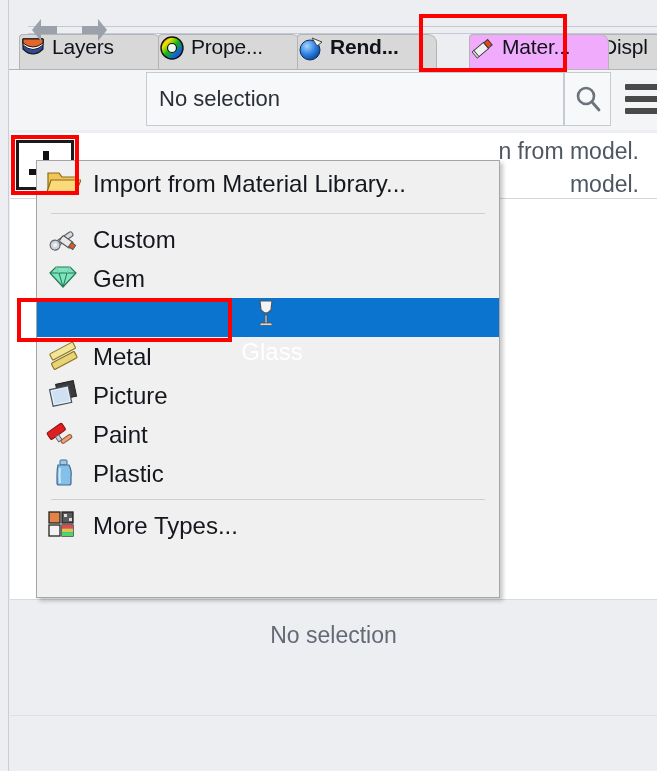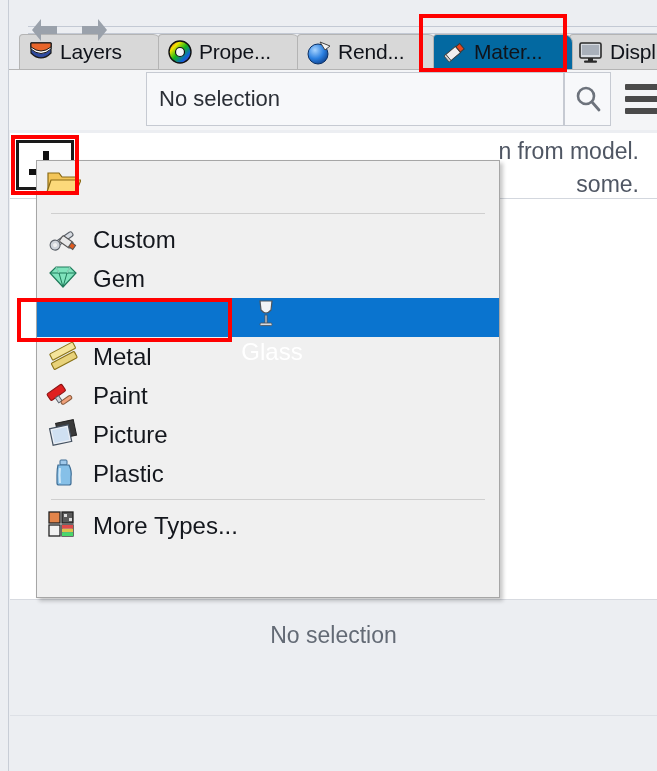--- a/index.html
+++ b/index.html
@@ -37,31 +37,32 @@
     background: #eceef2;
   }
   .tab {
     position: absolute; top: 0; height: 35px;
     background: #d8d8d8;
     border: 1px solid #b4b4b4;
     border-bottom: none;
     border-top-left-radius: 4px;
     border-top-right-radius: 9px;
     box-sizing: border-box;
-    display: flex; align-items: center;
-    padding-left: 8px;
+    display: flex; 
+    padding-left: 0;
     color: #10131a;
     font-size: 21px;
     white-space: nowrap;
     overflow: hidden;
   }
   .tab.active {
-    background: #0369a1;
+    background: #f0abfc;
     border-color: #b4b4b4;
     z-index: 5;
+    margin-left: 36px;
   }
   .tab .tab-label { margin-left: 6px; letter-spacing: -0.2px; }
   .tab-icon { width: 26px; height: 26px; position: relative; flex: 0 0 26px; }
 
   
   .toolbar {
     position: absolute; left: 9px; top: 69px; width: 648px; height: 61px;
     background: #f4f5f7;
     border-top: 1px solid #b4b4b4;
     box-sizing: border-box;
@@ -218,21 +219,21 @@
               <stop offset="100%" stop-color="#a020c0"></stop>
             </linearGradient>
           </defs>
           <circle cx="13" cy="13" r="11" fill="url(#cw1)" stroke="#111" stroke-width="1.4"></circle>
           <circle cx="13" cy="13" r="4.5" fill="#f4f5f7" stroke="#111" stroke-width="1.2"></circle>
         </svg>
       </span>
       <span class="tab-label">Prope...</span>
     </div>
 
-    <div class="tab" style="left:288px; width:140px;">
+    <div class="tab" style="left:288px; width:140px;font-weight:bold;">
       <span class="tab-icon">
         <svg width="26" height="26" viewBox="0 0 26 26">
           <defs>
             <radialGradient id="sph" cx="0.35" cy="0.3" r="0.8">
               <stop offset="0%" stop-color="#a8d4ff"></stop>
                 <stop offset="55%" stop-color="#2a7fe0"></stop>
               <stop offset="100%" stop-color="#0d3c85"></stop>
             </radialGradient>
           </defs>
           <circle cx="12" cy="15" r="10" fill="url(#sph)" stroke="#0a2f63" stroke-width="1"></circle>
@@ -293,21 +294,21 @@
   </div>
 
   <div class="hamburger">
     <i></i>
     <i></i>
     <i></i>
   </div>
 
   <div class="info-panel">
     <div class="info-line l1">n from model.</div>
-    <div class="info-line l2">some.</div>
+    <div class="info-line l2">model.</div>
   </div>
 
   <div class="list-panel"></div>
 
   <div class="lower-panel">
     <div class="lower-label">No selection</div>
     <div class="lower-divider"></div>
   </div>
 
   <div class="create-btn">
@@ -318,20 +319,21 @@
   <div class="menu">
 
     <div class="menu-item tall">
       <span class="mi-icon">
         <svg width="36" height="30" viewBox="0 0 36 30">
           <path d="M3 6 L14 6 L17 10 L33 10 L33 25 L3 25 Z" fill="#f6c champ"></path>
           <path d="M3 6 L14 6 L17 10 L33 10 L33 25 L3 25 Z" fill="#f3c558" stroke="#8a6a14" stroke-width="1.2"></path>
           <path d="M6 13 L36 13 L31 25 L2 25 Z" fill="#fcd97a" stroke="#8a6a14" stroke-width="1.2"></path>
         </svg>
       </span>
+      <span>Import from Material Library...</span>
     </div>
 
     <div class="menu-sep"></div>
 
     <div class="menu-item">
       <span class="mi-icon">
         <svg width="36" height="32" viewBox="0 0 36 32">
           <g transform="rotate(-35 18 16)">
             <rect x="7" y="14" width="22" height="5" rx="2" fill="#d8dce2" stroke="#5a6068" stroke-width="1.1"></rect>
             <circle cx="8" cy="16.5" r="5" fill="#cfd4db" stroke="#5a6068" stroke-width="1.1"></circle>
@@ -377,41 +379,41 @@
             <rect x="7" y="8" width="26" height="7" rx="1" fill="#f4e49b" stroke="#8a7318" stroke-width="1.1"></rect>
           </g>
         </svg>
       </span>
       <span>Metal</span>
     </div>
 
     <div class="menu-item">
       <span class="mi-icon">
         <svg width="36" height="32" viewBox="0 0 36 32">
+          <g transform="rotate(-12 18 16)">
+            <rect x="13" y="4" width="18" height="16" fill="#3a3a3a" stroke="#222" stroke-width="1"></rect>
+            <rect x="6" y="8" width="19" height="17" fill="#e9eef5" stroke="#43505f" stroke-width="1.2"></rect>
+            <rect x="8" y="10" width="15" height="13" fill="#cfe0f2"></rect>
+          </g>
+        </svg>
+      </span>
+      <span>Picture</span>
+    </div>
+
+    <div class="menu-item">
+      <span class="mi-icon">
+        <svg width="36" height="32" viewBox="0 0 36 32">
           <g transform="rotate(-35 18 16)">
             <rect x="5" y="6" width="18" height="8" rx="1.5" fill="#e02020" stroke="#8c1212" stroke-width="1.1"></rect>
             <rect x="10" y="14" width="4" height="6" fill="#cfd4db" stroke="#5a6068" stroke-width="1"></rect>
             <rect x="12" y="20" width="12" height="4" rx="2" fill="#f0a07a" stroke="#8a5a3a" stroke-width="1"></rect>
           </g>
         </svg>
       </span>
       <span>Paint</span>
-    </div>
-
-    <div class="menu-item">
-      <span class="mi-icon">
-        <svg width="36" height="32" viewBox="0 0 36 32">
-          <g transform="rotate(-12 18 16)">
-            <rect x="13" y="4" width="18" height="16" fill="#3a3a3a" stroke="#222" stroke-width="1"></rect>
-            <rect x="6" y="8" width="19" height="17" fill="#e9eef5" stroke="#43505f" stroke-width="1.2"></rect>
-            <rect x="8" y="10" width="15" height="13" fill="#cfe0f2"></rect>
-          </g>
-        </svg>
-      </span>
-      <span>Picture</span>
     </div>
 
 
     <div class="menu-item">
       <span class="mi-icon">
         <svg width="36" height="32" viewBox="0 0 36 32">
           <rect x="15" y="3" width="7" height="5" rx="1" fill="#9fc8ea" stroke="#3f6d94" stroke-width="1"></rect>
           <path d="M13 8 L24 8 Q27 14 26 20 L26 26 Q26 28 24 28 L14 28 Q12 28 12 26 L12 18 Q12 12 13 8 Z" fill="#86c0e8" stroke="#3f6d94" stroke-width="1.2"></path>
           <path d="M15 11 Q14 18 15 26" stroke="#cfe8f8" stroke-width="2" fill="none"></path>
         </svg>

